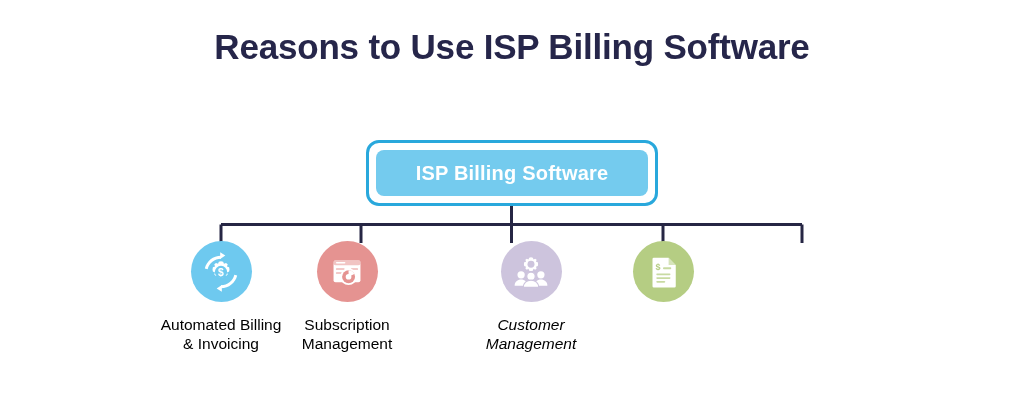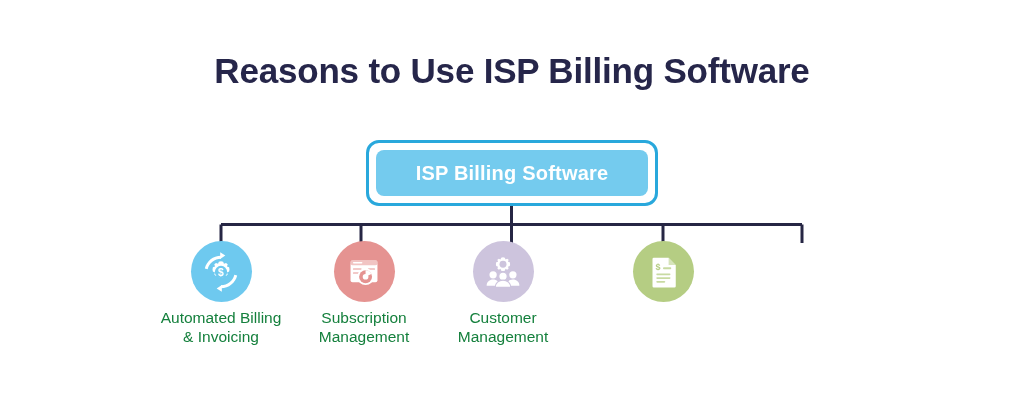--- a/index.html
+++ b/index.html
@@ -17,21 +17,21 @@
     position: relative;
     width: 1024px;
     height: 401px;
     background: #ffffff;
   }
 
   
   .title {
     position: absolute;
     left: 0;
-    top: 48px;
+    top: 24px;
     width: 1024px;
     text-align: center;
     font-size: 35px;
     font-weight: bold;
     color: #262murky;
     color: #26264a;
     letter-spacing: -0.2px;
     line-height: 46px;
     white-space: nowrap;
   }
@@ -92,25 +92,25 @@
     height: 61px;
     border-radius: 50%;
     display: flex;
     align-items: center;
     justify-content: center;
   }
   .branch-circle svg {
     display: block;
   }
   .branch-label {
-    margin-top: 6px;
+    margin-top: 13px;
     text-align: center;
     font-size: 15.5px;
     line-height: 19px;
-    color: #15803d;
+    color: #000000;
     white-space: pre-line;
   }
 </style>
 </head>
 <body>
 
 <div class="page">
 
   <div class="title">Reasons to Use ISP Billing Software</div>
 
@@ -156,21 +156,21 @@
 
             <text x="24" y="28.6" font-family="Liberation Sans, sans-serif" font-size="12.5" font-weight="bold" fill="#ffffff" text-anchor="middle">$</text>
           </g>
         </svg>
       </span>
     </div>
     <div class="branch-label">Automated Billing
 &amp; Invoicing</div>
   </div>
 
-  <div class="branch" style="left:364px;align-items:center;">
+  <div class="branch" style="left:347px;align-items:center;">
     <div class="branch-circle" style="background:#e59391;">
       <span>
         <svg width="38" height="38" viewBox="0 0 48 48" xmlns="http://www.w3.org/2000/svg">
           <g>
 
             <rect x="7" y="9" width="34" height="28" rx="2.5" fill="#ffffff"></rect>
             <rect x="7" y="9" width="34" height="6.5" rx="2.5" fill="#e59391" opacity="0.55"></rect>
             <rect x="10" y="11.4" width="12" height="2" rx="1" fill="#ffffff"></rect>
 
             <rect x="10" y="19" width="11" height="2.6" rx="1.1" fill="#e59391" opacity="0.5"></rect>
@@ -182,21 +182,21 @@
             <circle cx="26" cy="30" r="3.6" fill="#ffffff"></circle>
             <path d="M26 30 L26 21.8 A8.2 8.2 0 0 1 33.3 26.4 Z" fill="#ffffff"></path>
           </g>
         </svg>
       </span>
     </div>
     <div class="branch-label">Subscription
 Management</div>
   </div>
 
-  <div class="branch" style="left:503px;">
+  <div class="branch" style="left:531px;font-style:italic;">
     <div class="branch-circle" style="background:#cdc4dd;">
       <span>
         <svg width="38" height="38" viewBox="0 0 48 48" xmlns="http://www.w3.org/2000/svg">
           <g fill="#ffffff">
 
             <path d="M24 5.5
                      l2.3 0.4 0.85 2.25 2.15 -1.0 1.8 1.5 -0.8 2.3 2.3 0.85
                      0.4 2.3 -0.4 2.3 -2.3 0.85 0.8 2.3 -1.8 1.5 -2.15 -1.0
                      -0.85 2.25 -2.3 0.4 -2.3 -0.4 -0.85 -2.25 -2.15 1.0
                      -1.8 -1.5 0.8 -2.3 -2.3 -0.85 -0.4 -2.3 0.4 -2.3

